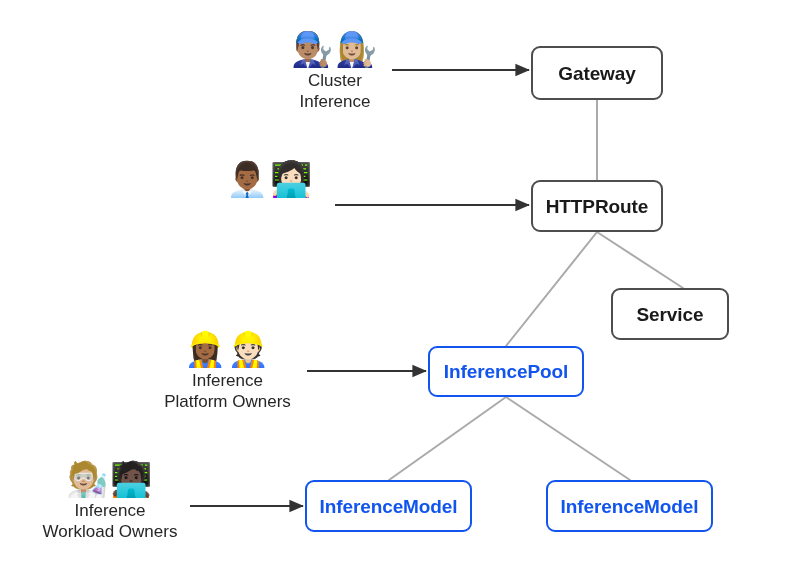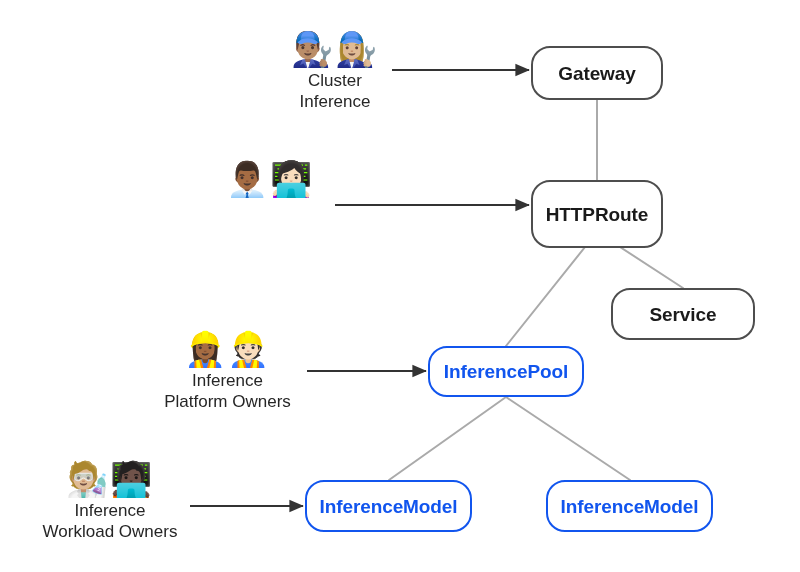--- a/index.html
+++ b/index.html
@@ -24,21 +24,21 @@
     width: 800px;
     height: 572px;
     pointer-events: none;
   }
   .node {
     position: absolute;
     box-sizing: border-box;
     display: flex;
     align-items: center;
     justify-content: center;
-    border-radius: 19px;
+    border-radius: 9px;
     background: #ffffff;
     text-align: center;
     line-height: 1;
   }
   .node-gray {
     border: 2px solid #4d4d4d;
     color: #1a1a1a;
   }
   .node-blue {
     border: 2px solid #1155ee;
@@ -95,24 +95,24 @@
         <line x1="335" y1="205" x2="529" y2="205" stroke="#333333" stroke-width="2.2" marker-end="url(#arrowhead)"></line>
         <line x1="307" y1="371" x2="426" y2="371" stroke="#333333" stroke-width="2.2" marker-end="url(#arrowhead)"></line>
         <line x1="190" y1="506" x2="303" y2="506" stroke="#333333" stroke-width="2.2" marker-end="url(#arrowhead)"></line>
       </g>
   </svg>
 
   <div id="nodes-group">
       <div class="node node-gray" style="left: 531px; top: 46px; width: 132px; height: 54px;">
         <span class="node-label">Gateway</span>
       </div>
-      <div class="node node-gray" style="left: 531px; top: 180px; width: 132px; height: 68px;">
+      <div class="node node-gray" style="left: 531px; top: 180px; width: 132px; height: 52px;">
         <span class="node-label">HTTPRoute</span>
       </div>
-      <div class="node node-gray" style="left: 611px; top: 288px; width: 144px; height: 52px; justify-content: center;">
+      <div class="node node-gray" style="left: 611px; top: 288px; width: 118px; height: 52px; justify-content: center;">
         <span class="node-label">Service</span>
       </div>
       <div class="node node-blue" style="left: 428px; top: 346px; width: 156px; height: 51px;">
         <span class="node-label">InferencePool</span>
       </div>
       <div class="node node-blue" style="left: 305px; top: 480px; width: 167px; height: 52px;">
         <span class="node-label">InferenceModel</span>
       </div>
       <div class="node node-blue" style="left: 546px; top: 480px; width: 167px; height: 52px;">
         <span class="node-label">InferenceModel</span>

